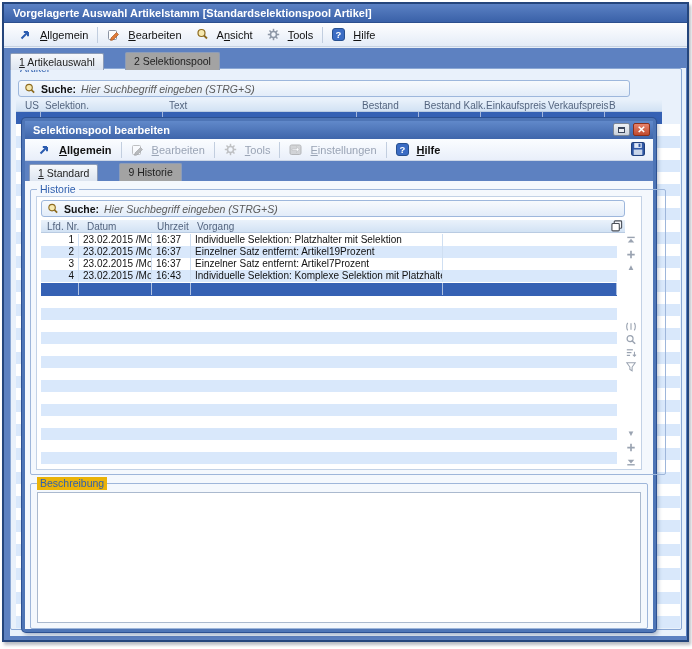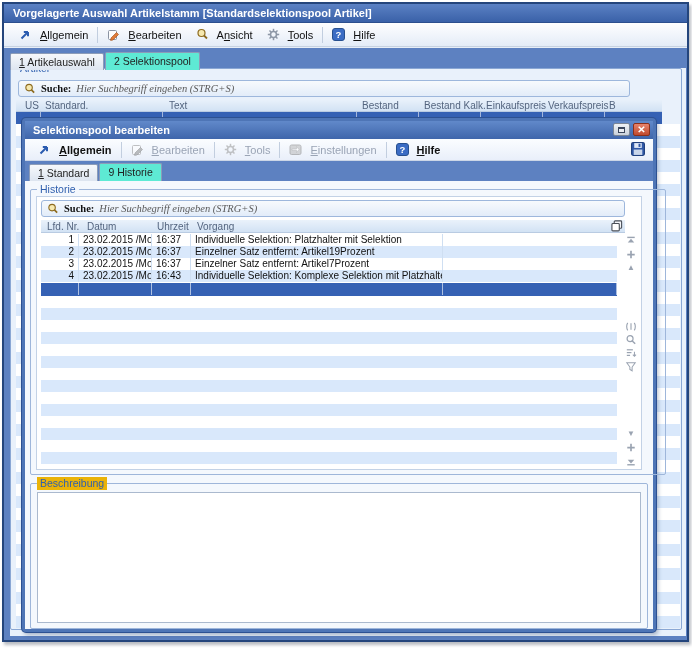--- a/index.html
+++ b/index.html
@@ -25,30 +25,30 @@
   .menu-sep { width:1px; height:16px; background:#c2cedf; margin:0 2px; }
   .mi { width:13px; height:13px; flex:none; }
 
   
   .main-area { position:absolute; left:0; top:44px; width:100%; height:592px; background:#5d81c1; }
   .tabs { position:absolute; display:flex; align-items:center; }
   .main-tabs { left:6px; top:48px; height:18px; }
   .tab { font-size:10.5px; color:#222; padding:2px 8px 3px 8px; margin-right:1px;
          background:linear-gradient(#f6f8fb,#dde5f0); border:1px solid #8c9cb8; border-bottom:none;
          border-radius:2px 2px 0 0; height:17px; line-height:12px; white-space:nowrap; cursor:default; }
-  .tab.active { background:#5eead4; height:18px; font-weight:normal; position:relative; z-index:3; }
+  .tab.active { background:#a3a3a3; height:18px; font-weight:normal; position:relative; z-index:3;margin-left:20px; }
 
   
   .content-bg { position:absolute; left:6px; top:64px; width:676px; height:568px; background:#e9f1fb; }
   .fieldset { position:absolute; border:1px solid #90a8cc; border-radius:2px; }
   .legend { position:absolute; top:-7px; left:6px; background:#e9f1fb; padding:0 3px;
             font-size:10.5px; color:#2f5fae; line-height:13px; white-space:nowrap; }
   .searchbar { position:absolute; height:17px; border:1px solid #9db7dc; border-radius:3px;
                background:linear-gradient(#f7fafd,#e2ecf9); display:flex; align-items:center;
-               padding-left:5px; gap:5px; font-size:10.5px; cursor:text;font-family:Liberation Serif, serif; }
+               padding-left:5px; gap:5px; font-size:10.5px; cursor:text; }
   .searchbar b { color:#111; }
   .searchbar .ph { font-style:italic; color:#5a5a5a; }
 
   .gridheader { position:absolute; background:linear-gradient(#eaf2fb,#d2e2f4);
                 border-bottom:1px solid #b9cbe2; }
   .gh-cell { position:absolute; top:1px; font-size:10px; color:#54657f; white-space:nowrap; }
   .selrow { position:absolute; background:#3561b4; display:flex; }
   .selrow .cell { height:100%; border-right:1px solid rgba(255,255,255,.55); }
   .stripes { position:absolute; background:repeating-linear-gradient(to bottom,#ffffff 0 12px,#d9e8fb 12px 24px); }
 
@@ -235,21 +235,21 @@
     <div class="searchbar" style="left:14px; top:76px; width:612px;">
       <svg width="12" height="12" viewBox="0 0 13 13">
           <use href="#i-mag2"></use>
         </svg>
       <b>Suche:</b>
       <span class="ph">Hier Suchbegriff eingeben (STRG+S)</span>
     </div>
 
     <div class="gridheader" style="left:12px; top:95px; width:646px; height:13px;">
       <span class="gh-cell" style="left:9px">US</span>
-      <span class="gh-cell" style="left:29px">Standard.</span>
+      <span class="gh-cell" style="left:29px">Selektion.</span>
       <span class="gh-cell" style="left:153px">Text</span>
       <span class="gh-cell" style="left:346px">Bestand</span>
       <span class="gh-cell" style="left:408px">Bestand Kalk.</span>
       <span class="gh-cell" style="left:470px">Einkaufspreis</span>
       <span class="gh-cell" style="left:532px">Verkaufspreis</span>
       <span class="gh-cell" style="left:593px">B</span>
     </div>
 
     <div class="selrow" style="left:12px; top:108px; width:646px; height:12px;">
       <div class="cell" style="width:25px"></div>

